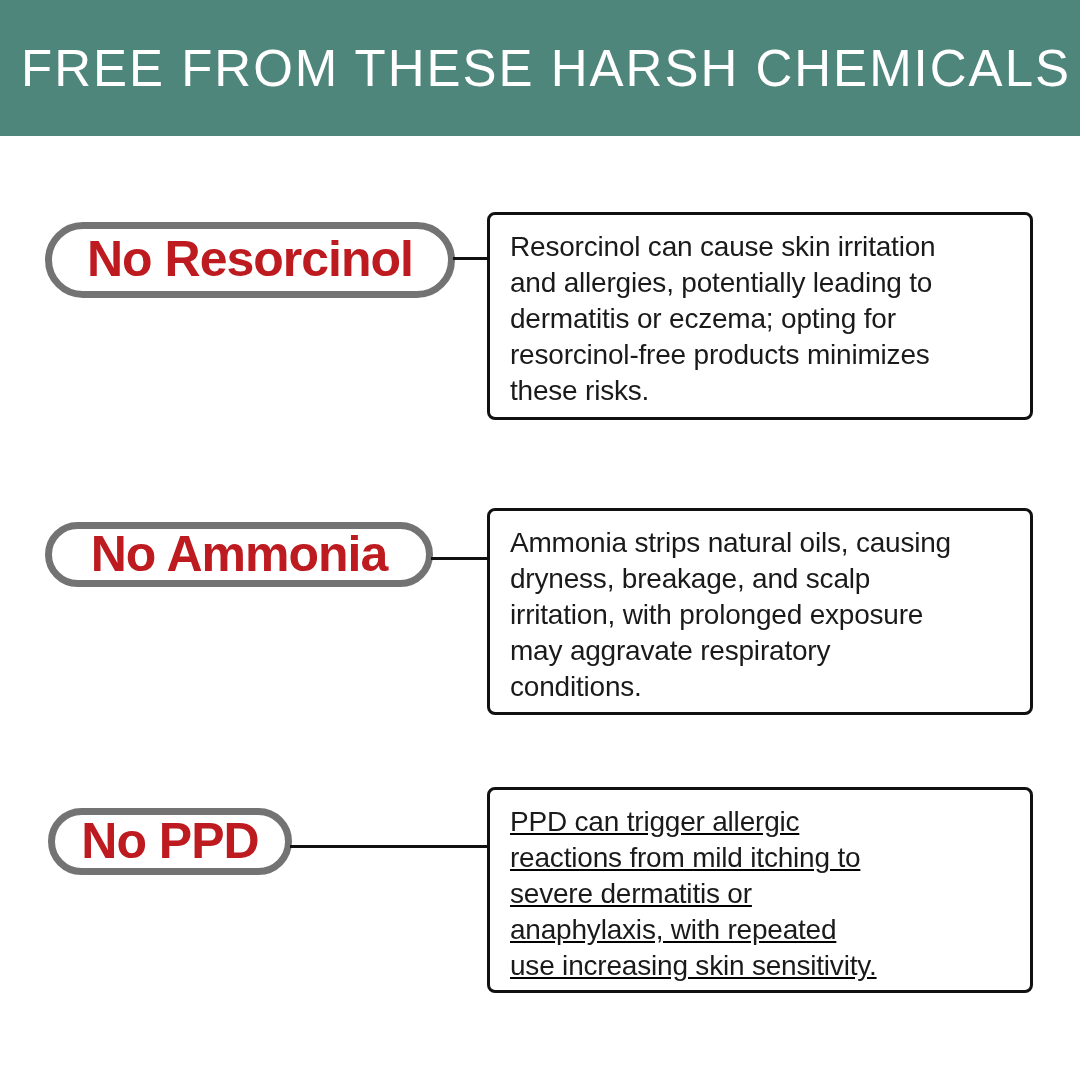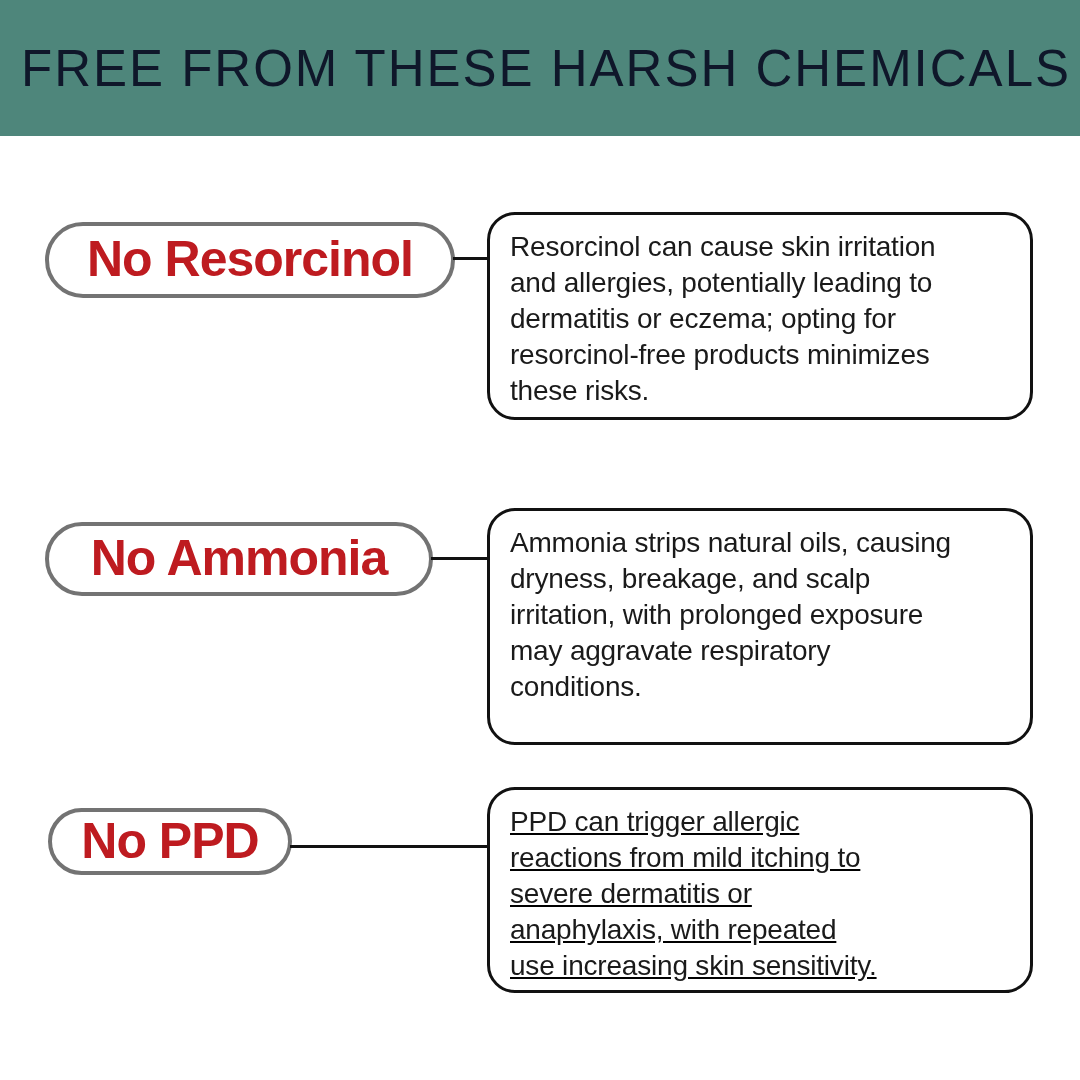--- a/index.html
+++ b/index.html
@@ -21,34 +21,34 @@
     position: absolute;
     top: 0; left: 0;
     width: 1080px;
     height: 136px;
     background: #4E867B;
     display: flex;
     align-items: center;
     justify-content: center;
   }
   .header-title {
-    color: #0f172a;
+    color: #ffffff;
     font-size: 51px;
     font-weight: 400;
     letter-spacing: 2px;
     white-space: nowrap;
     margin-left: 12px;
   }
 
   
   .pill {
     position: absolute;
     box-sizing: border-box;
     background: #ffffff;
-    border: 4px solid #737373;
+    border: 7px solid #737373;
     border-radius: 45px;
     display: flex;
     align-items: center;
     justify-content: center;
   }
   .pill-label {
     color: #BE1B20;
     font-weight: 700;
     font-size: 50px;
     letter-spacing: -1px;
@@ -62,42 +62,42 @@
     height: 3px;
     background: #111111;
   }
 
   
   .desc-box {
     position: absolute;
     box-sizing: border-box;
     background: #ffffff;
     border: 3px solid #111111;
-    border-radius: 28px;
+    border-radius: 8px;
     padding: 14px 10px 18px 20px;
   }
   .desc-text {
     color: #1a1a1a;
     font-size: 28px;
     line-height: 36px;
     letter-spacing: -0.2px;
     white-space: pre-line;
   }
 
   
   .pill-1 { left: 45px;  top: 222px; width: 410px; height: 76px; }
-  .pill-2 { left: 45px;  top: 522px; width: 388px; height: 74px; }
+  .pill-2 { left: 45px;  top: 522px; width: 388px; height: 65px; }
   .pill-3 { left: 48px;  top: 808px; width: 244px; height: 67px; }
 
   .conn-1 { left: 453px; top: 257px; width: 36px;  }
   .conn-2 { left: 431px; top: 557px; width: 58px;  }
   .conn-3 { left: 290px; top: 845px; width: 199px; }
 
   .box-1  { left: 487px; top: 212px; width: 546px; height: 208px; }
-  .box-2  { left: 487px; top: 508px; width: 546px; height: 237px; }
+  .box-2  { left: 487px; top: 508px; width: 546px; height: 207px; }
   .box-3  { left: 487px; top: 787px; width: 546px; height: 206px; text-decoration: underline; }
 </style>
 </head>
 <body>
 
 <div class="canvas">
 
   <div class="header-banner">
     <div class="header-title">FREE FROM THESE HARSH CHEMICALS</div>
   </div>

